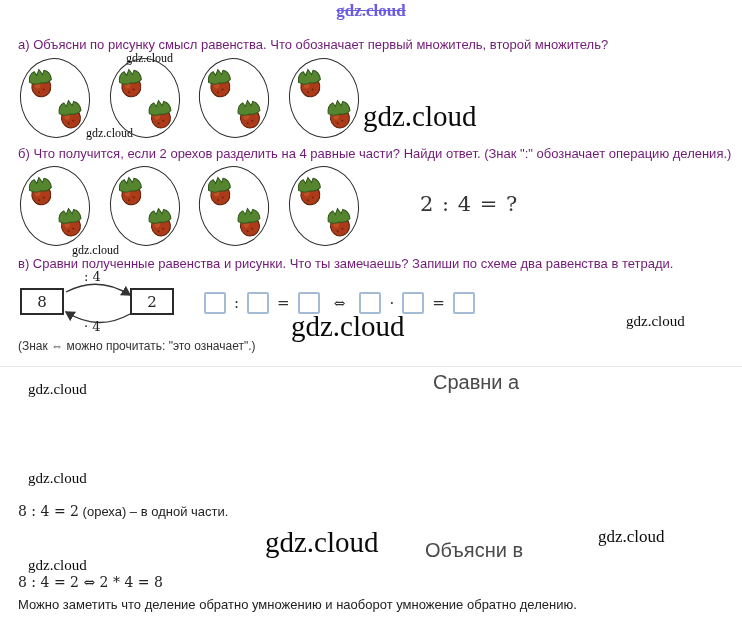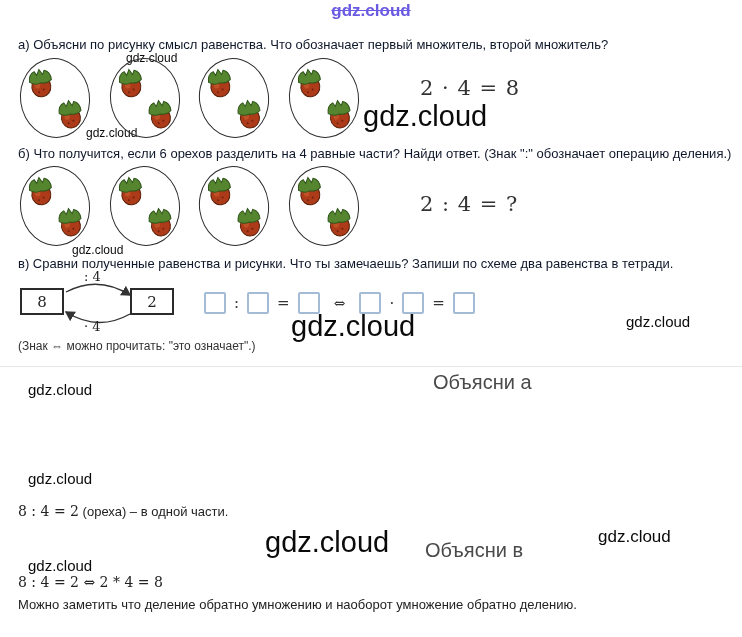--- a/index.html
+++ b/index.html
@@ -2,30 +2,30 @@
 <html><head>
 <meta charset="utf-8">
 <style>
   html,body{margin:0;padding:0;background:#fff;}
   .page{
     position:relative;width:742px;height:637px;background:#ffffff;overflow:hidden;
     font-family:"Liberation Sans",sans-serif;color:#2e2e2e;
   }
 
   
-  .wm{position:absolute;font-family:Liberation Sans, sans-serif;color:#0a0a0a;white-space:nowrap;}
+  .wm{position:absolute;font-family:Liberation Serif, serif;color:#0a0a0a;white-space:nowrap;}
   .wm.top{left:50%;top:1px;transform:translateX(-50%);font-size:17px;font-weight:700;
           color:#6a5be2;text-decoration:line-through;}
   .wm.big{font-size:29px;}
   .wm.small{font-size:12px;}
   .wm.med{font-size:15px;}
   .wm.med2{font-size:17px;}
 
   
-  .task{position:absolute;left:18px;font-size:13px;color:#0f172a;white-space:nowrap;}
+  .task{position:absolute;left:18px;font-size:13px;color:#701a75;white-space:nowrap;}
   .note{position:absolute;left:18px;font-size:12px;color:#333;white-space:nowrap;}
 
   
   .oval{
     position:absolute;width:70px;height:80px;border:1.5px solid #2b2b2b;border-radius:50%;
     transform:rotate(-8deg);box-sizing:border-box;
   }
   .acorn{position:absolute;width:28px;height:30px;}
   .acorn.pos1{left:8px;top:7px;}
   .acorn.pos2{left:33px;top:42px;}
@@ -155,23 +155,22 @@
     <svg width="28" height="30" viewBox="0 0 28 30" aria-hidden="true">
       <ellipse cx="14" cy="19" rx="9.5" ry="10" fill="#ad3a18" stroke="#5a2008" stroke-width="1"></ellipse>
       <ellipse cx="10.5" cy="16.5" rx="2.8" ry="3.8" fill="#c65a2c" opacity="0.75"></ellipse>
       <circle cx="16" cy="22" r="1" fill="#6e2410"></circle>
       <circle cx="11" cy="24" r="1" fill="#6e2410"></circle>
       <path d="M3 13 Q3 5 9 3 L11 7 L14 1.5 L17 7 L19 3 Q25 5 25 13 Q20 17 14 15 Q8 17 3 13 Z" fill="#55862f" stroke="#2f541a" stroke-width="1"></path>
     </svg>
   </span>
     </div>
 
-  <div class="equation" style="top:76px">2 · 4 = 8</div>
-
-  <div class="task" style="top:146px">б) Что получится, если 6 орехов разделить на 4 равные части? Найди ответ. (Знак ":" обозначает операцию деления.)</div>
+
+  <div class="task" style="top:146px">б) Что получится, если 2 орехов разделить на 4 равные части? Найди ответ. (Знак ":" обозначает операцию деления.)</div>
 
   <div class="oval" style="left:20px;top:166px">
       <span class="acorn pos1">
     <svg width="28" height="30" viewBox="0 0 28 30" aria-hidden="true">
       <ellipse cx="14" cy="19" rx="9.5" ry="10" fill="#ad3a18" stroke="#5a2008" stroke-width="1"></ellipse>
       <ellipse cx="10.5" cy="16.5" rx="2.8" ry="3.8" fill="#c65a2c" opacity="0.75"></ellipse>
       <circle cx="16" cy="22" r="1" fill="#6e2410"></circle>
       <circle cx="11" cy="24" r="1" fill="#6e2410"></circle>
       <path d="M3 13 Q3 5 9 3 L11 7 L14 1.5 L17 7 L19 3 Q25 5 25 13 Q20 17 14 15 Q8 17 3 13 Z" fill="#55862f" stroke="#2f541a" stroke-width="1"></path>
     </svg>
@@ -278,21 +277,21 @@
     <span class="op">·</span>
     <span class="sq"></span>
     <span class="op">=</span>
     <span class="sq"></span>
   </div>
 
   <div class="note" style="top:339px">(Знак ⇔ можно прочитать: "это означает".)</div>
 
   <div class="divider"></div>
 
-  <div class="sol-title" style="left:433px;top:371px">Объясни а</div>
+  <div class="sol-title" style="left:433px;top:371px">Сравни а</div>
 
   <div class="sol-line" style="top:503px"><span class="formula">8 : 4 = 2</span><span> (ореха) – в одной части.</span></div>
 
   <div class="sol-title" style="left:425px;top:539px">Объясни в</div>
   <div class="sol-line" style="top:597px">Можно заметить что деление обратно умножению и наоборот умножение обратно делению.</div>
   <div class="sol-line" style="top:574px"><span class="formula">8 : 4 = 2 ⇔ 2 * 4 = 8</span></div>
 
 </div>
 
 </body></html>

